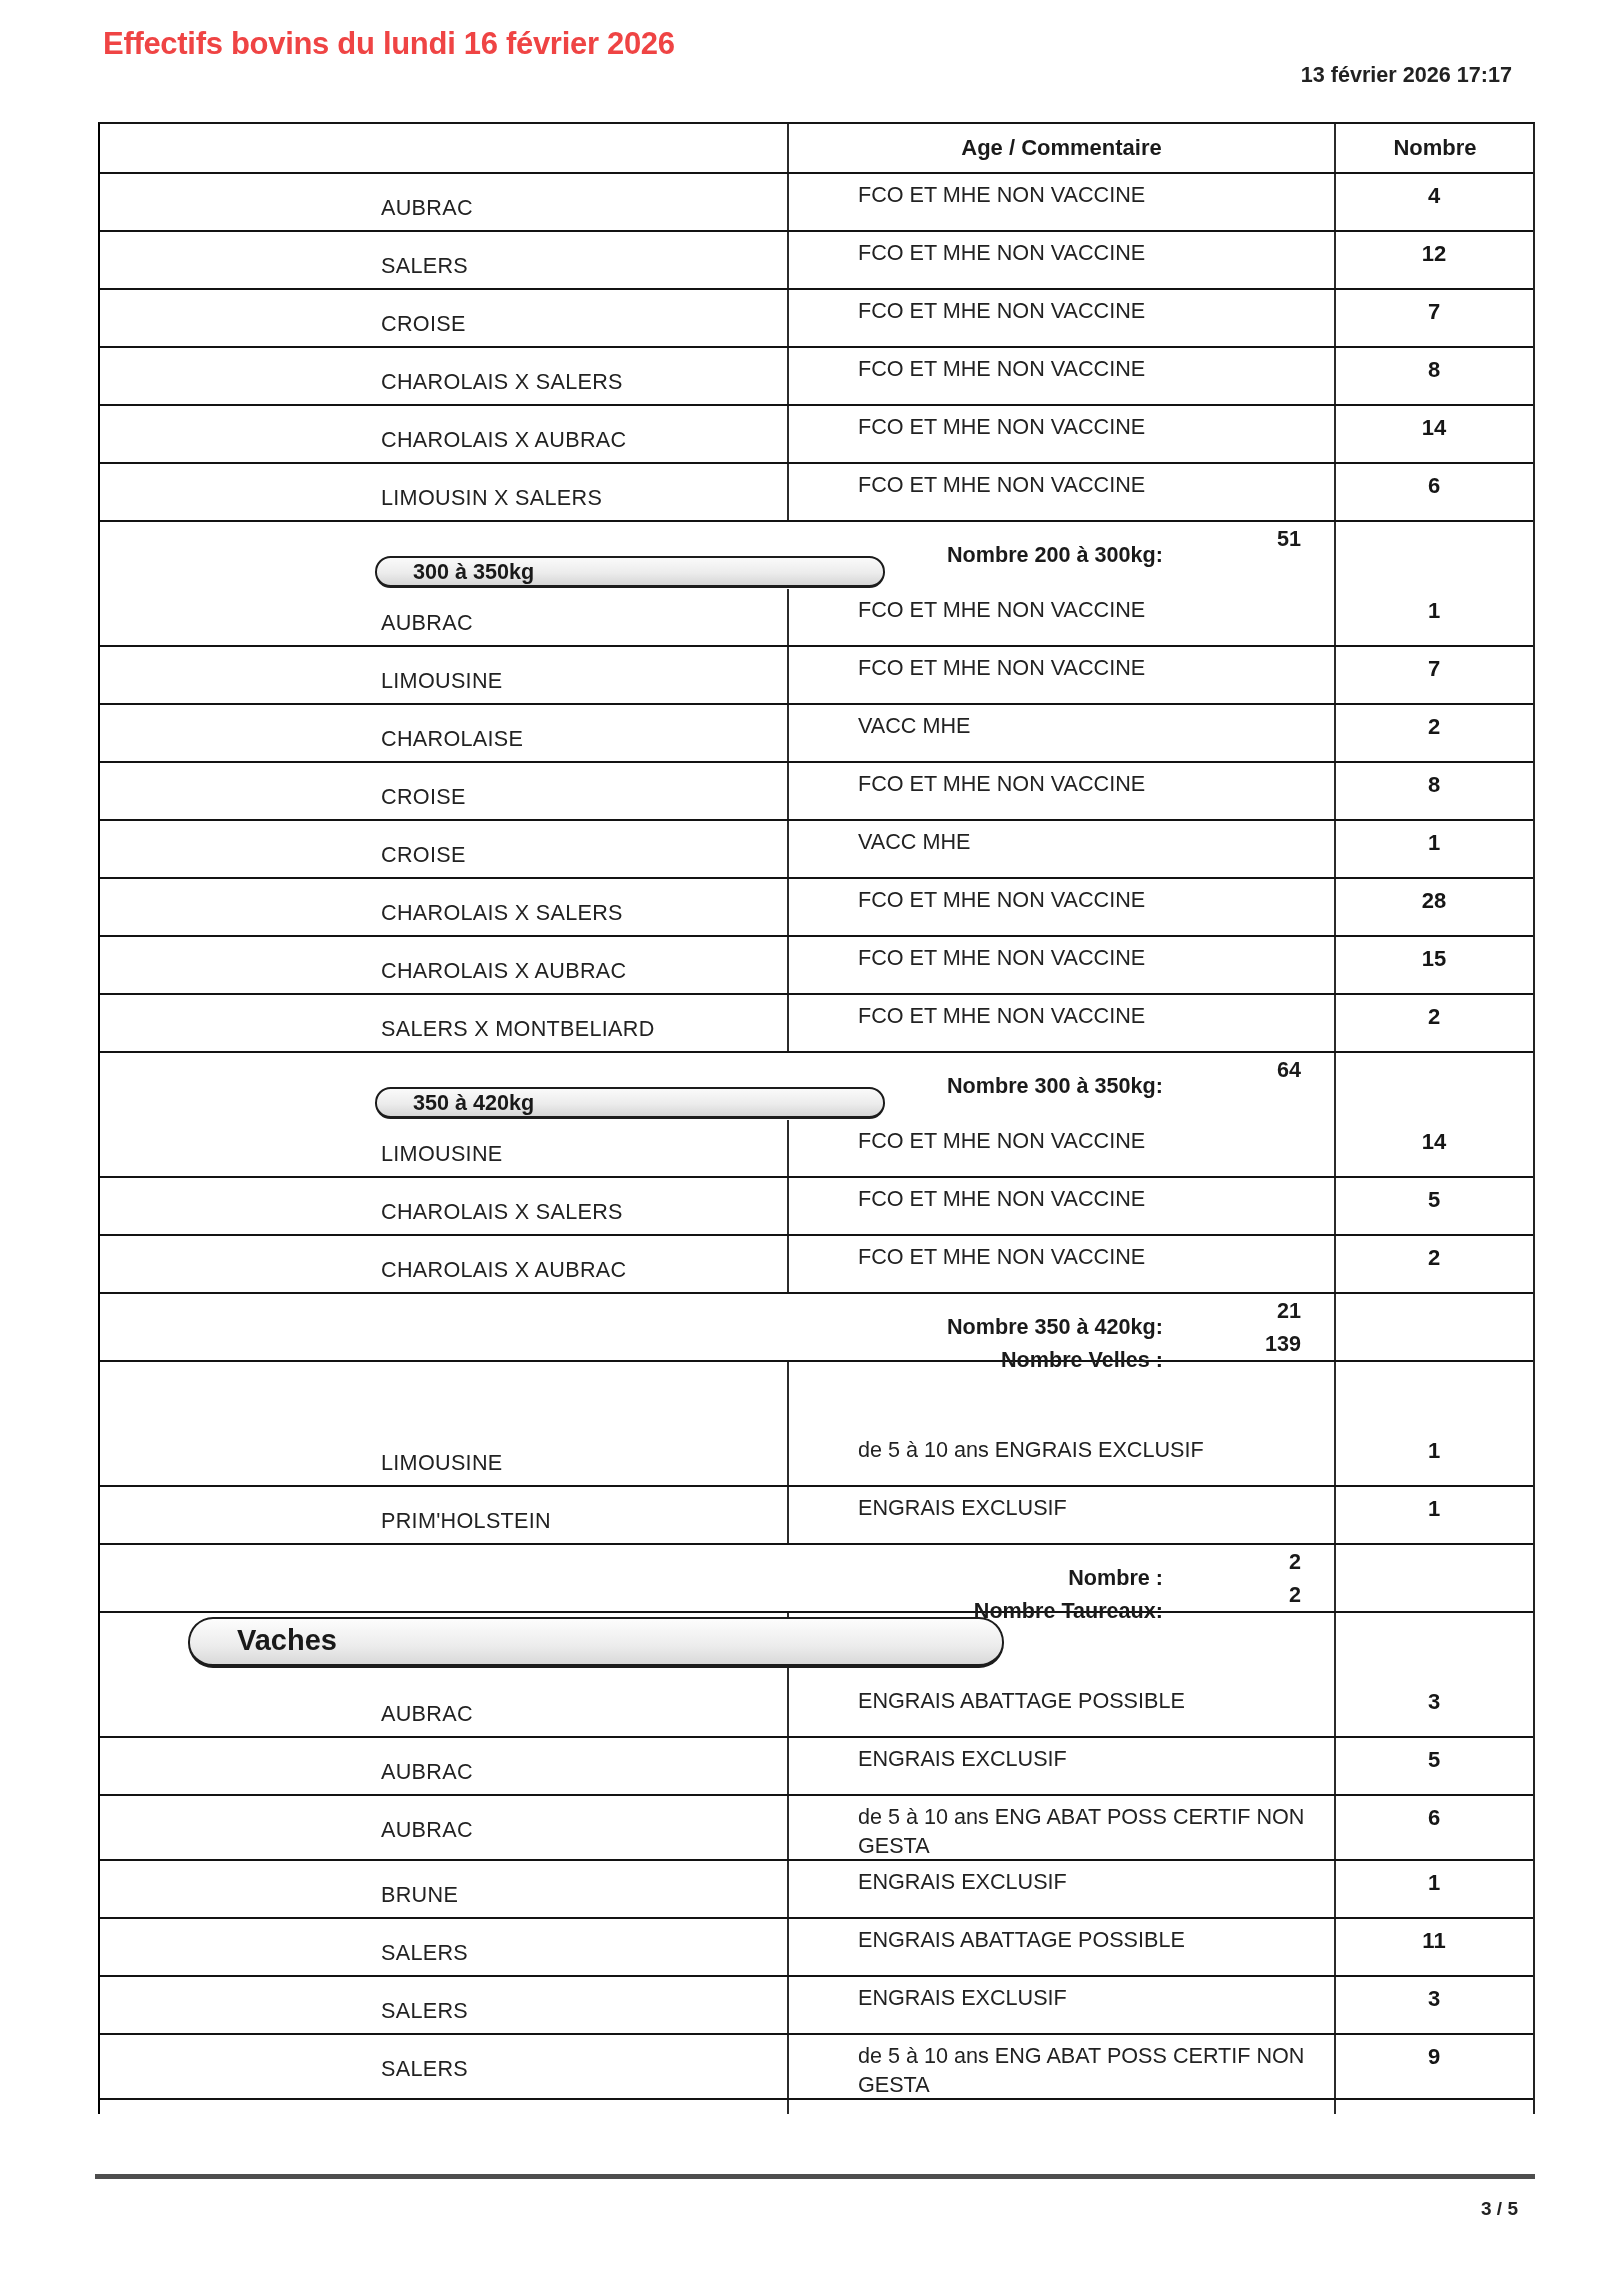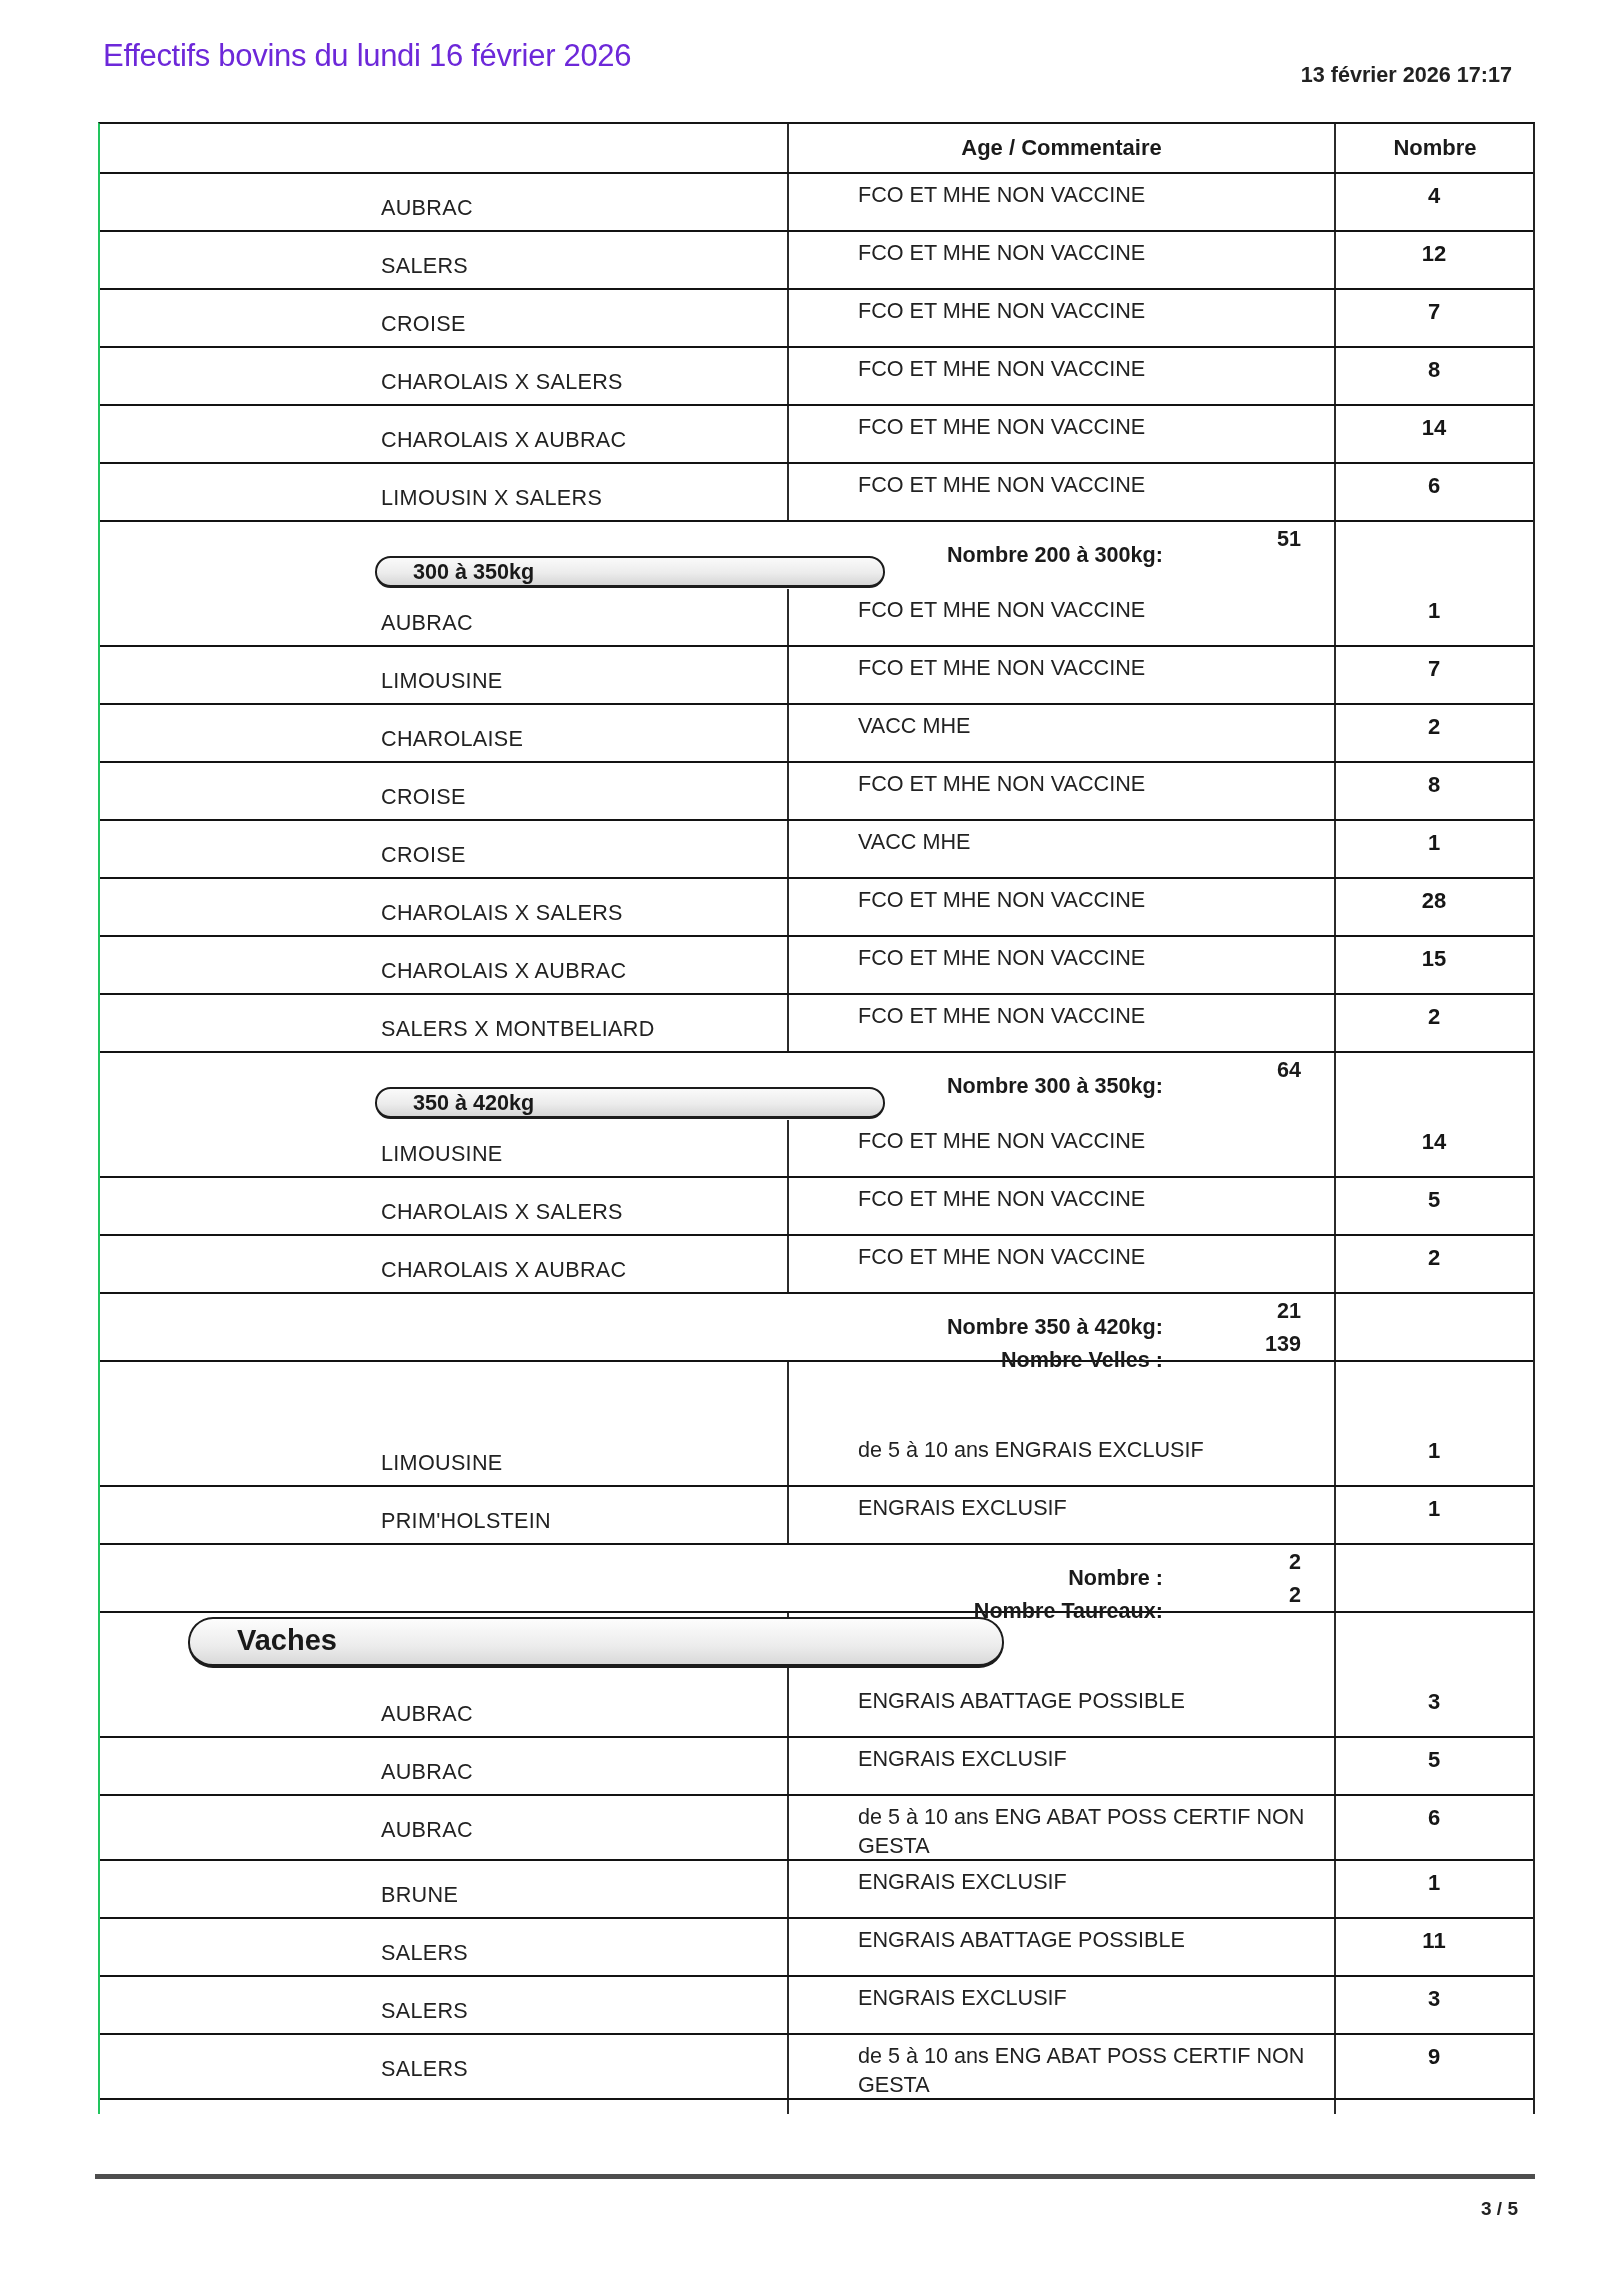--- a/index.html
+++ b/index.html
@@ -5,31 +5,31 @@
   html,body{margin:0;padding:0;background:#ffffff;}
   .page{
     position:relative;
     width:1623px;height:2295px;
     background:#ffffff;
     font-family:"Liberation Sans","DejaVu Sans",sans-serif;
     color:#1e1e1e;
     overflow:hidden;
   }
   .doc-title{
-    position:absolute;left:103px;top:38px;
-    font-size:31px;font-weight:normal;letter-spacing:-0.3px;color:#6d28d9;
+    position:absolute;left:103px;top:26px;
+    font-size:31px;font-weight:bold;letter-spacing:-0.3px;color:#ef4444;
   }
   .print-stamp{
     position:absolute;right:111px;top:62px;
     font-size:21.6px;font-weight:bold;color:#222;
   }
   .tbl{
     position:absolute;left:98px;top:122px;width:1433px;
     border-top:2px solid #151515;
-    border-left:2px solid #22c55e;
+    border-left:2px solid #000000;
     border-right:2px solid #232323;
     box-sizing:content-box;
   }
   .row{position:relative;border-bottom:2.6px solid #131313;}
   .row.header{height:48px;}
   .row.data{height:56px;}
   .row.data.tall{height:63px;}
   .row.subtotal{height:33px;border-bottom:none;}
   .row.subtotal.bline{border-bottom:2.6px solid #131313;}
   .row.pill{height:34px;border-bottom:none;}

